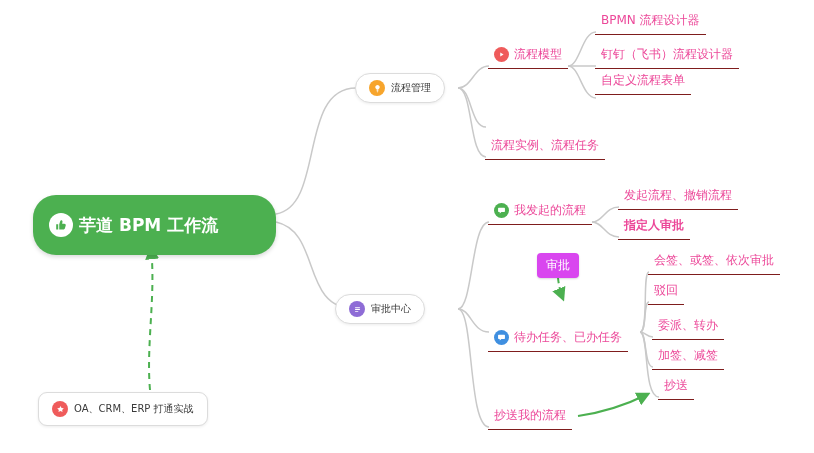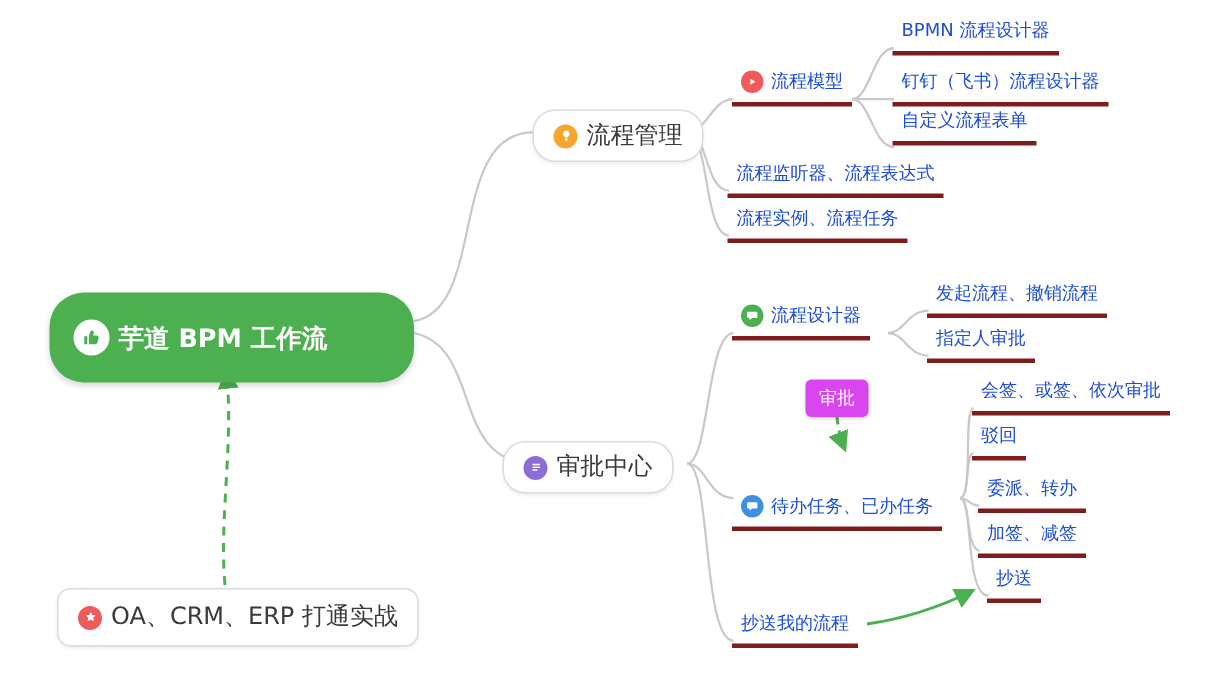--- a/index.html
+++ b/index.html
@@ -3,24 +3,24 @@
 <meta charset="utf-8">
 <style>
   html,body { margin:0; padding:0; background:#fff; font-family:"DejaVu Sans","Liberation Sans",sans-serif; }
   .canvas { position:relative; width:814px; height:453px; background:#ffffff; overflow:hidden; }
   svg.links { position:absolute; left:0; top:0; z-index:0; }
   .node { position:absolute; z-index:1; display:flex; align-items:center; gap:6px; box-sizing:border-box; white-space:nowrap; }
 
   .root-node { background:#4cb050; color:#fff; border-radius:23px; padding:9px 16px; font-size:17px; font-weight:bold; width:243px; height:60px; box-shadow:0 2px 4px rgba(0,0,0,.15); }
   .root-node .icon-circle { width:24px; height:24px; background:#fff; }
 
-  .box-node { background:#fff; border:1px solid #dcdcdc; border-radius:15px; padding:6px 13px; font-size:16px; color:#3a3a3a; box-shadow:0 1px 3px rgba(0,0,0,.08); }
+  .box-node { background:#fff; border:1px solid #dcdcdc; border-radius:15px; padding:6px 13px; font-size:10px; color:#3a3a3a; box-shadow:0 1px 3px rgba(0,0,0,.08); }
   .oa-node { border-radius:9px; padding:8px 13px; }
 
-  .leaf { border-bottom:3px solid #7f1d1d; padding:3px 6px 5px 6px; font-size:12px; color:#1d4ed8; gap:5px; }
+  .leaf { border-bottom:1px solid #7f1d1d; padding:3px 6px 5px 6px; font-size:12px; color:#ec4899; gap:5px; }
 
   .badge { background:#d946ef; color:#fff; border-radius:4px; padding:4px 9px; font-size:12px; box-shadow:0 1px 2px rgba(0,0,0,.15); }
 
   .icon-circle { width:16px; height:16px; border-radius:50%; display:inline-flex; align-items:center; justify-content:center; flex:0 0 auto; }
   .leaf .icon-circle { width:15px; height:15px; }
   .ic-orange { background:#f7a52c; }
   .ic-red    { background:#ef5b5b; }
   .ic-purple { background:#8e6cd6; }
   .ic-green  { background:#4cb050; }
   .ic-blue   { background:#3f8fe0; }
@@ -98,23 +98,20 @@
   <div class="node leaf" style="left:595px; top:9px;">
     <span>BPMN 流程设计器</span>
   </div>
   <div class="node leaf" style="left:595px; top:43px;">
     <span>钉钉（飞书）流程设计器</span>
   </div>
   <div class="node leaf" style="left:595px; top:69px;">
     <span>自定义流程表单</span>
   </div>
 
-  <div class="node leaf" style="left:485px; top:104px;">
-    <span>流程监听器、流程表达式</span>
-  </div>
   <div class="node leaf" style="left:485px; top:134px;">
     <span>流程实例、流程任务</span>
   </div>
 
   <div class="node box-node" style="left:335px; top:294px;">
     <span class="icon-circle ic-purple">
       <svg width="11" height="11" viewBox="0 0 16 16" fill="#fff">
           <rect x="4.2" y="4.6" width="7.6" height="1.4" rx=".7"></rect>
           <rect x="4.2" y="7.3" width="7.6" height="1.4" rx=".7"></rect>
           <rect x="4.2" y="10" width="5.2" height="1.4" rx=".7"></rect>
@@ -122,27 +119,27 @@
     </span>
     <span>审批中心</span>
   </div>
 
   <div class="node leaf" style="left:488px; top:199px;">
     <span class="icon-circle ic-green">
       <svg width="11" height="11" viewBox="0 0 16 16" fill="#fff">
           <path d="M4 4h8a1 1 0 0 1 1 1v4.2a1 1 0 0 1-1 1H7.8L5.4 12.4v-2.2H4a1 1 0 0 1-1-1V5a1 1 0 0 1 1-1z"></path>
         </svg>
     </span>
-    <span>流程设计器</span>
+    <span>我发起的流程</span>
   </div>
 
   <div class="node leaf" style="left:618px; top:184px;">
     <span>发起流程、撤销流程</span>
   </div>
-  <div class="node leaf" style="left:618px; top:214px;">
+  <div class="node leaf" style="left:618px; top:214px;font-weight:bold;">
     <span>指定人审批</span>
   </div>
 
   <div class="node badge" style="left:537px; top:253px;">
     <span>审批</span>
   </div>
 
   <div class="node leaf" style="left:488px; top:326px;">
     <span class="icon-circle ic-blue">
       <svg width="11" height="11" viewBox="0 0 16 16" fill="#fff">

